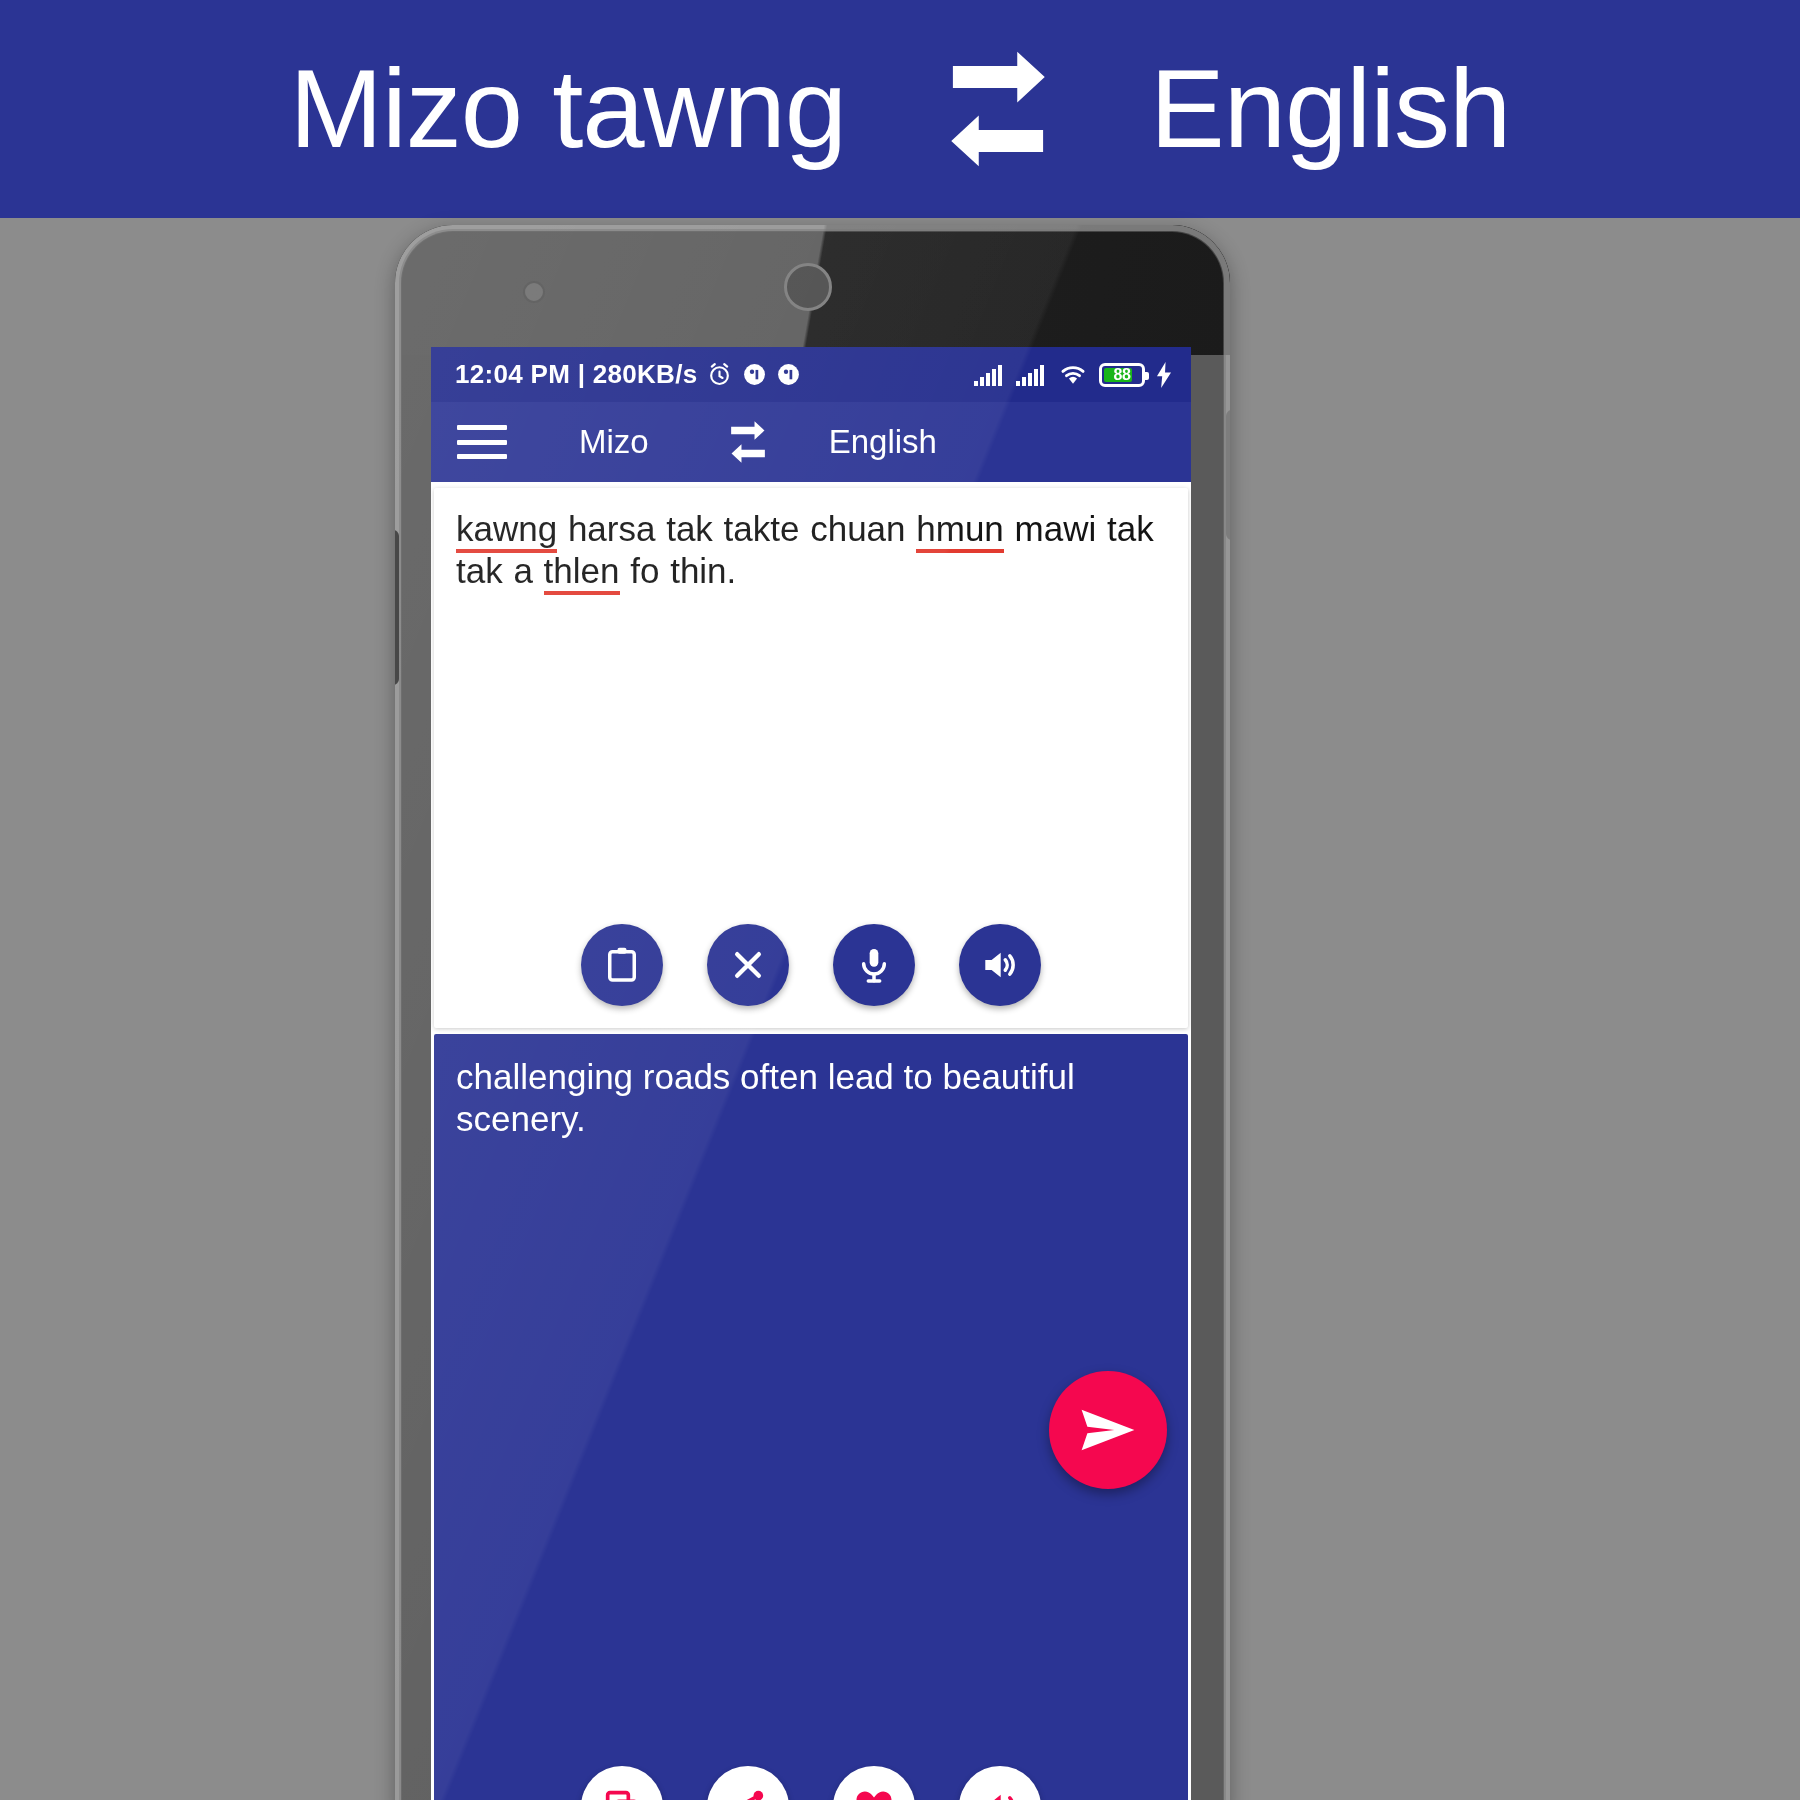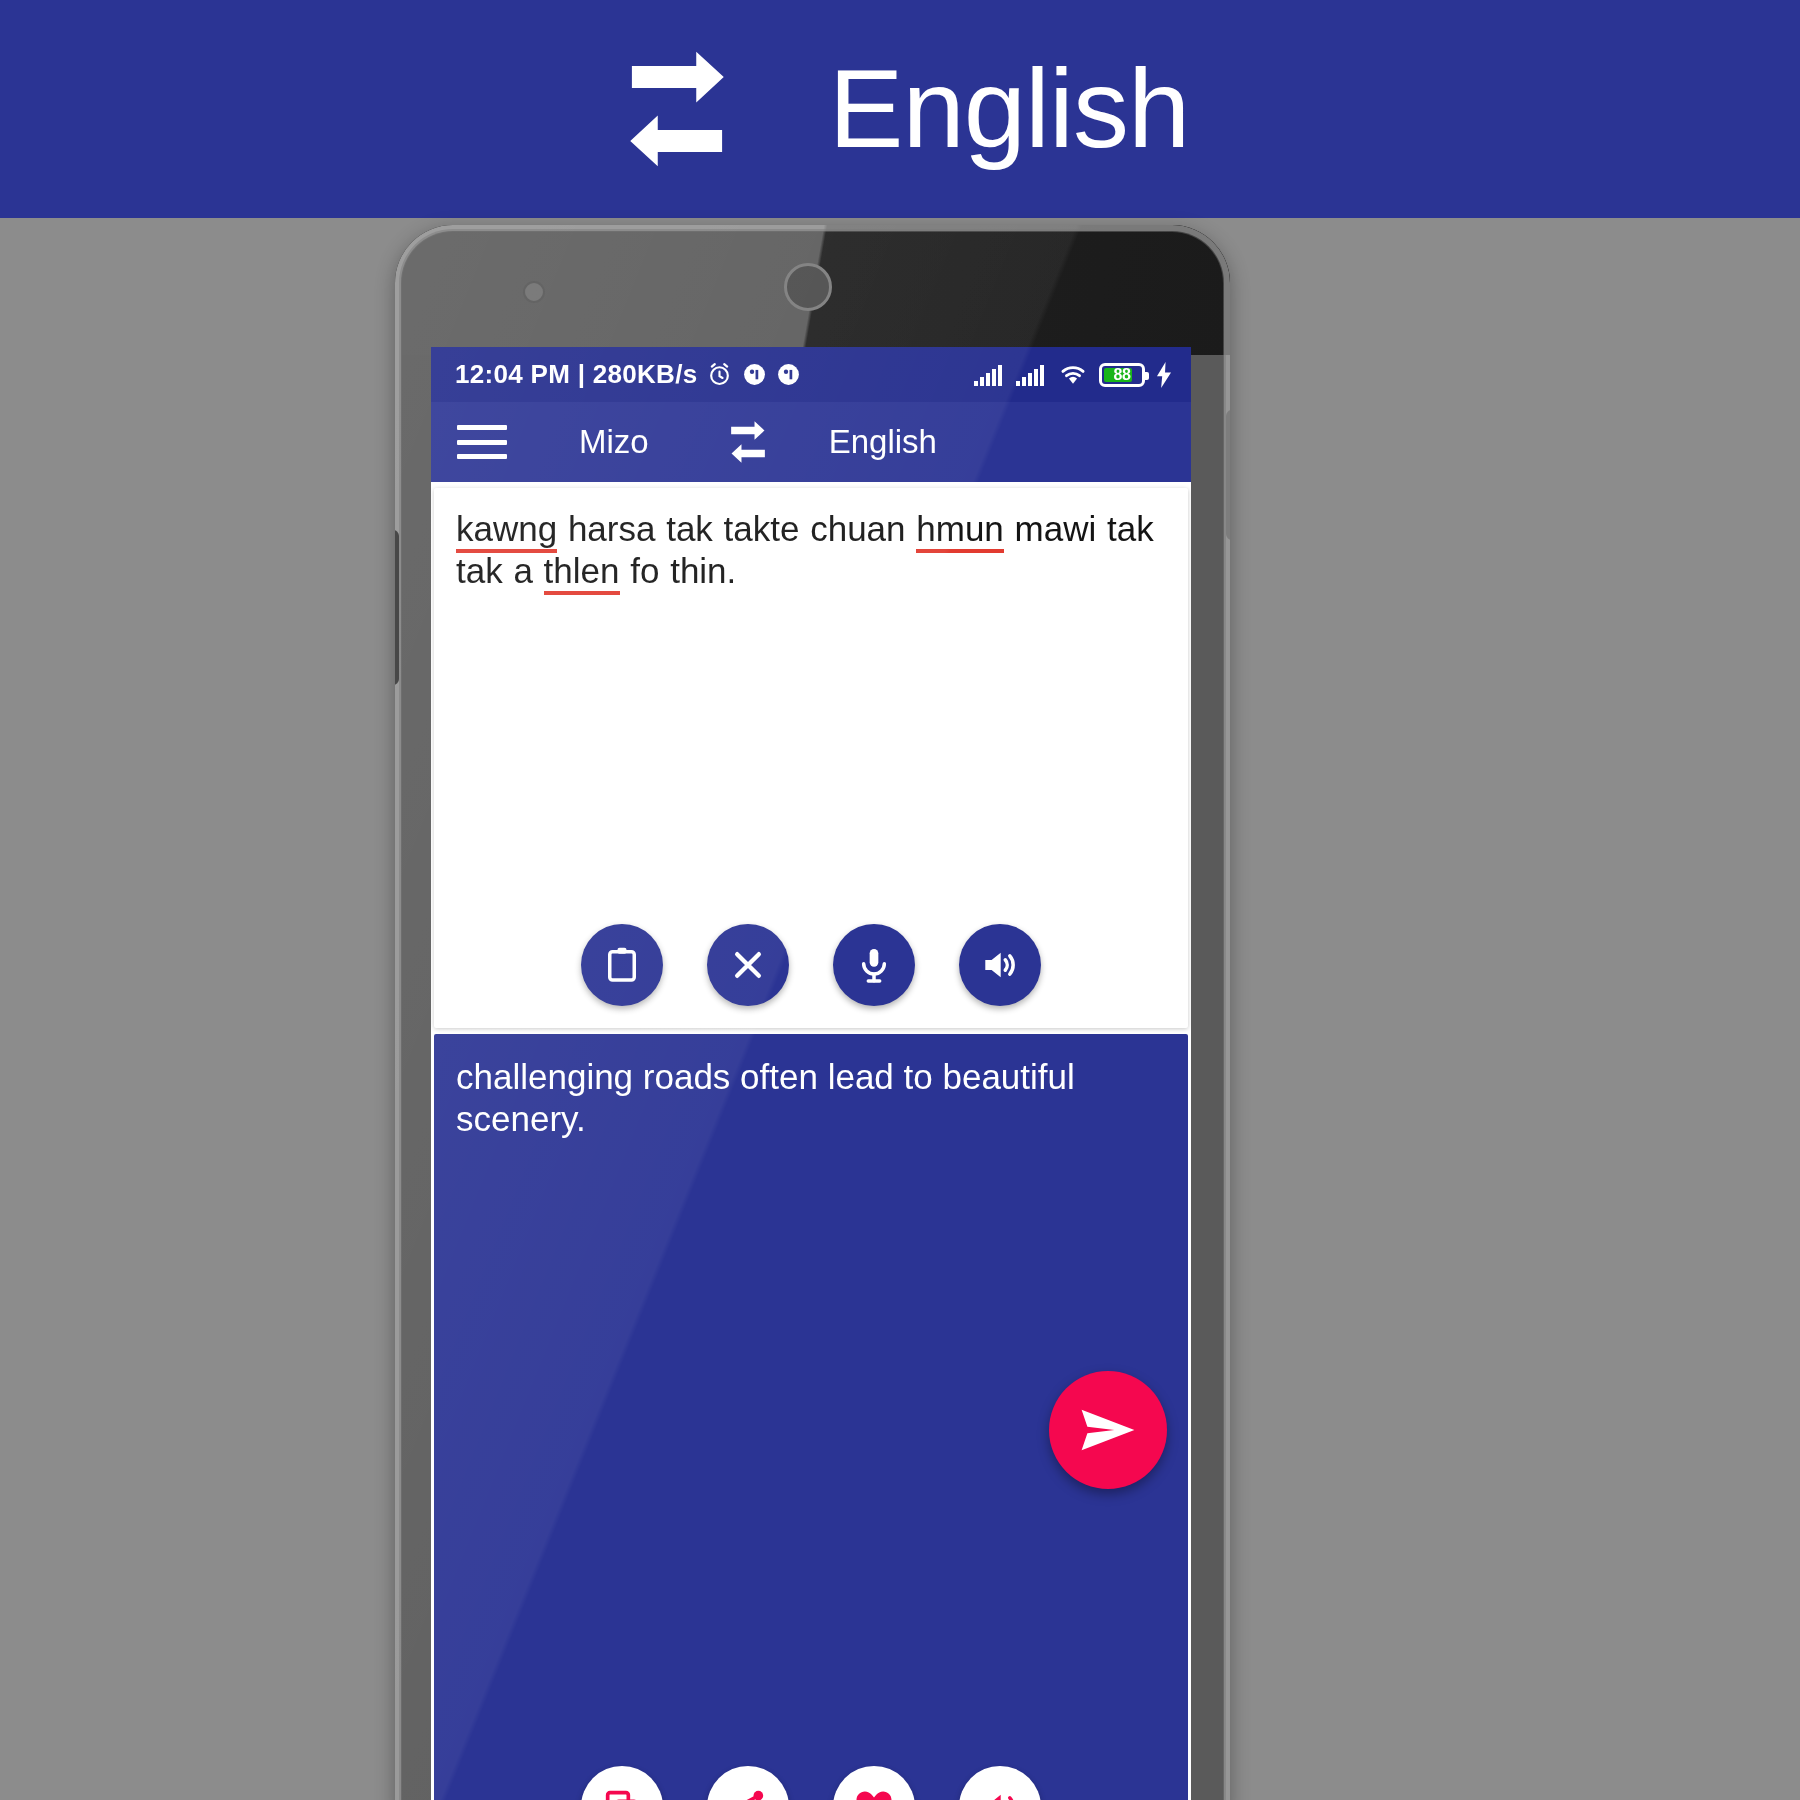--- a/index.html
+++ b/index.html
@@ -202,20 +202,21 @@
     cursor: pointer;
     z-index: 6;
   }
 </style>
 </head>
 <body>
 
 <div id="page">
 
   <div class="banner">
+    <div class="banner-text">Mizo tawng</div>
     <svg class="banner-swap" viewBox="0 0 24 24">
       <path fill="#ffffff" d="M6.5 4.2h9.0v-2.6l5.0 4.6-5.0 4.6v-2.6H3.8V4.2z"></path>
       <path fill="#ffffff" d="M17.5 19.8h-9.0v2.6l-5.0-4.6 5.0-4.6v2.6h11.7v4.0z"></path>
     </svg>
     <div class="banner-text">English</div>
   </div>
 
   <div class="phone">
     <div class="phone-bezel-top"></div>
     <div class="cam-small"></div>

